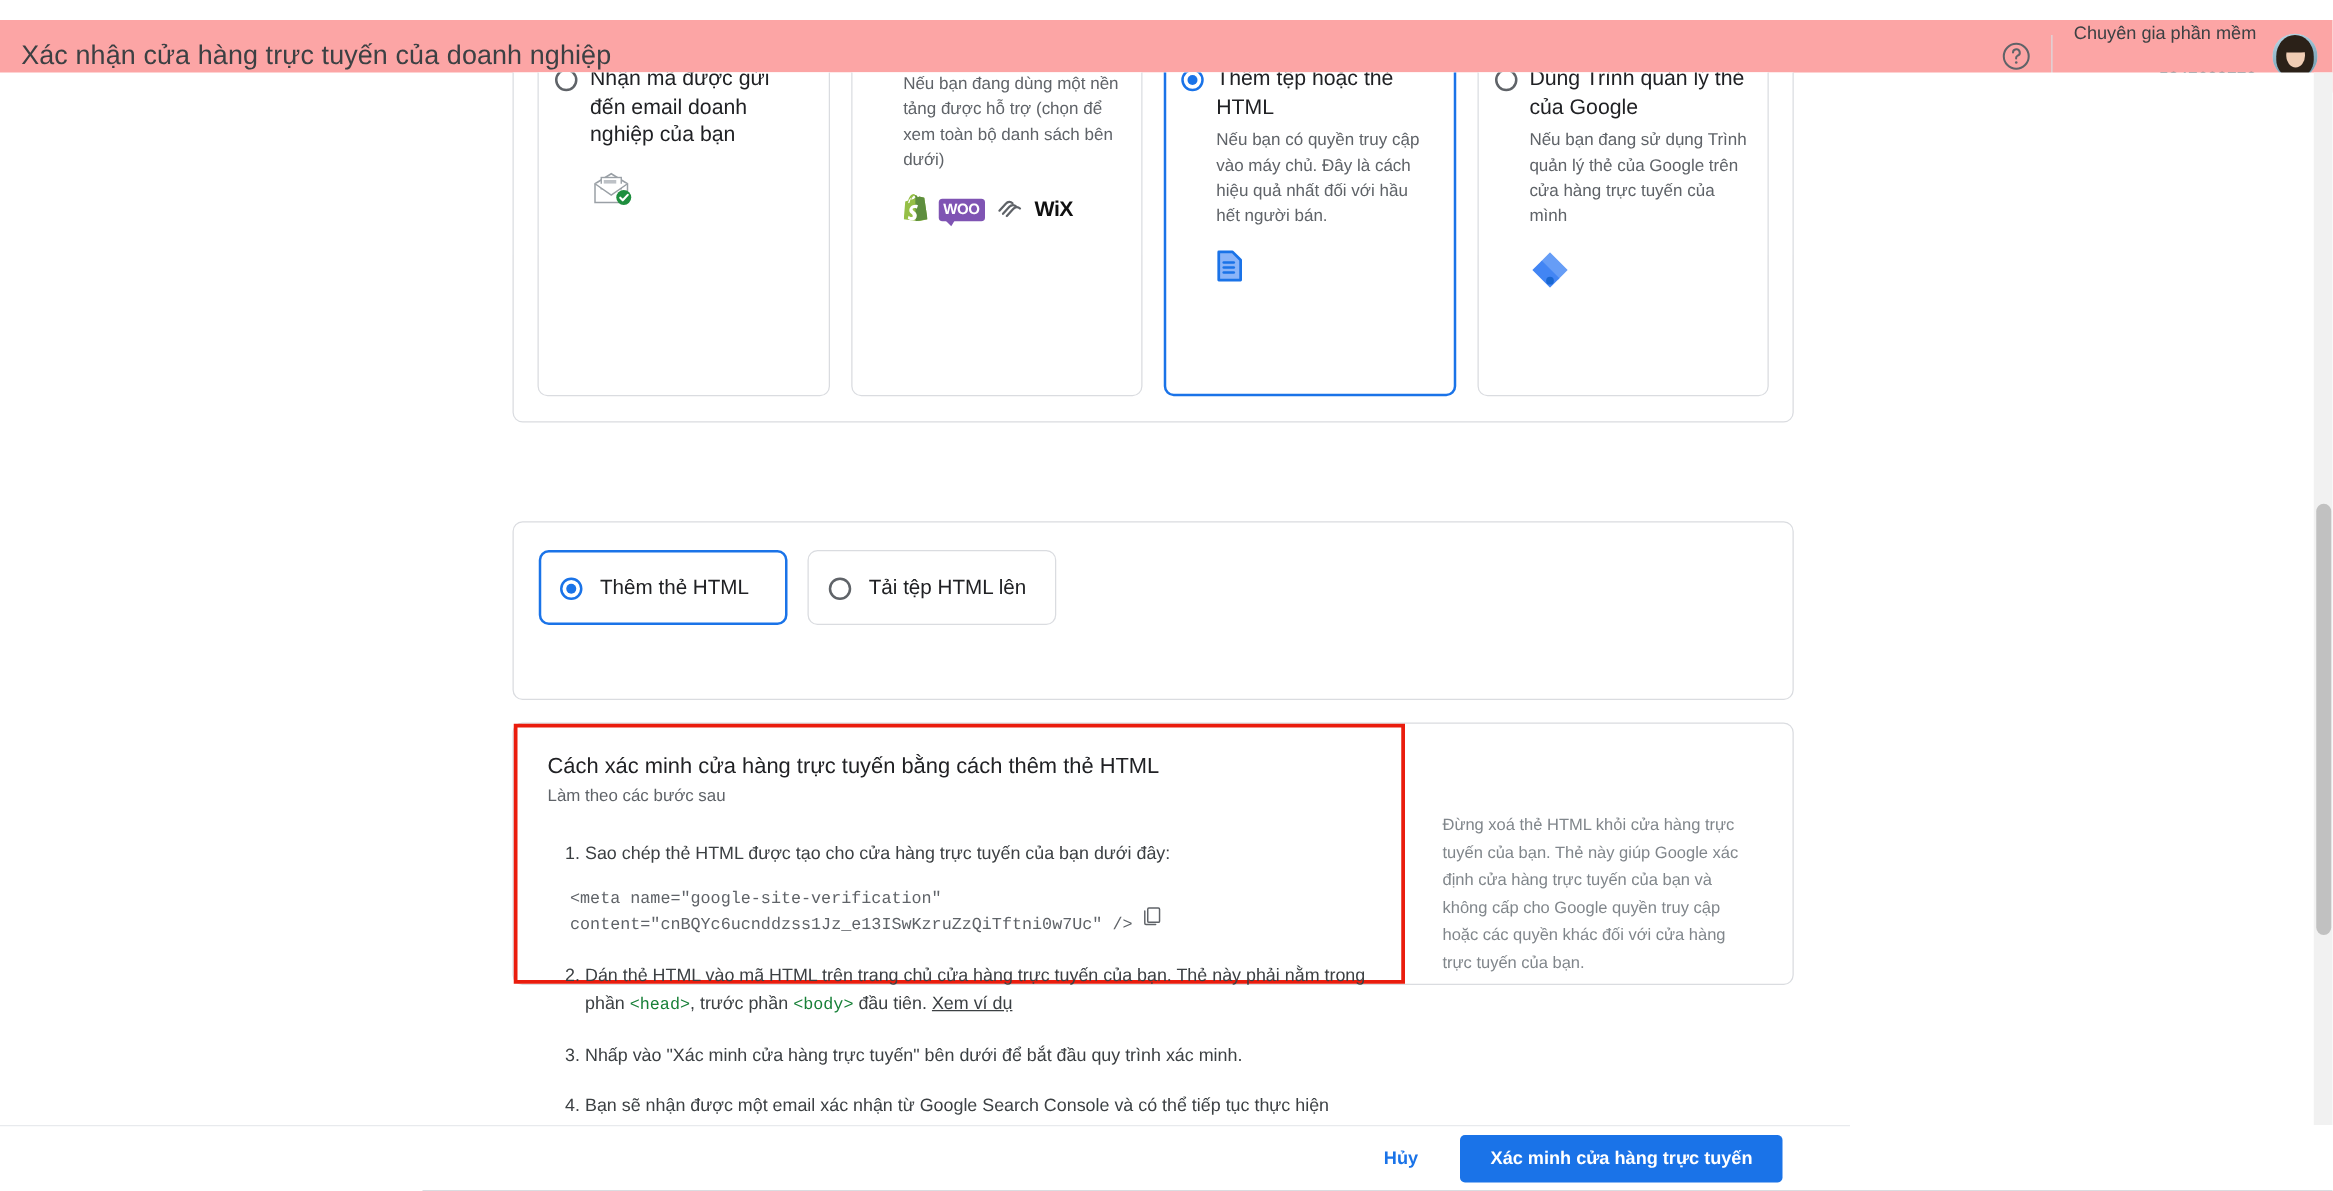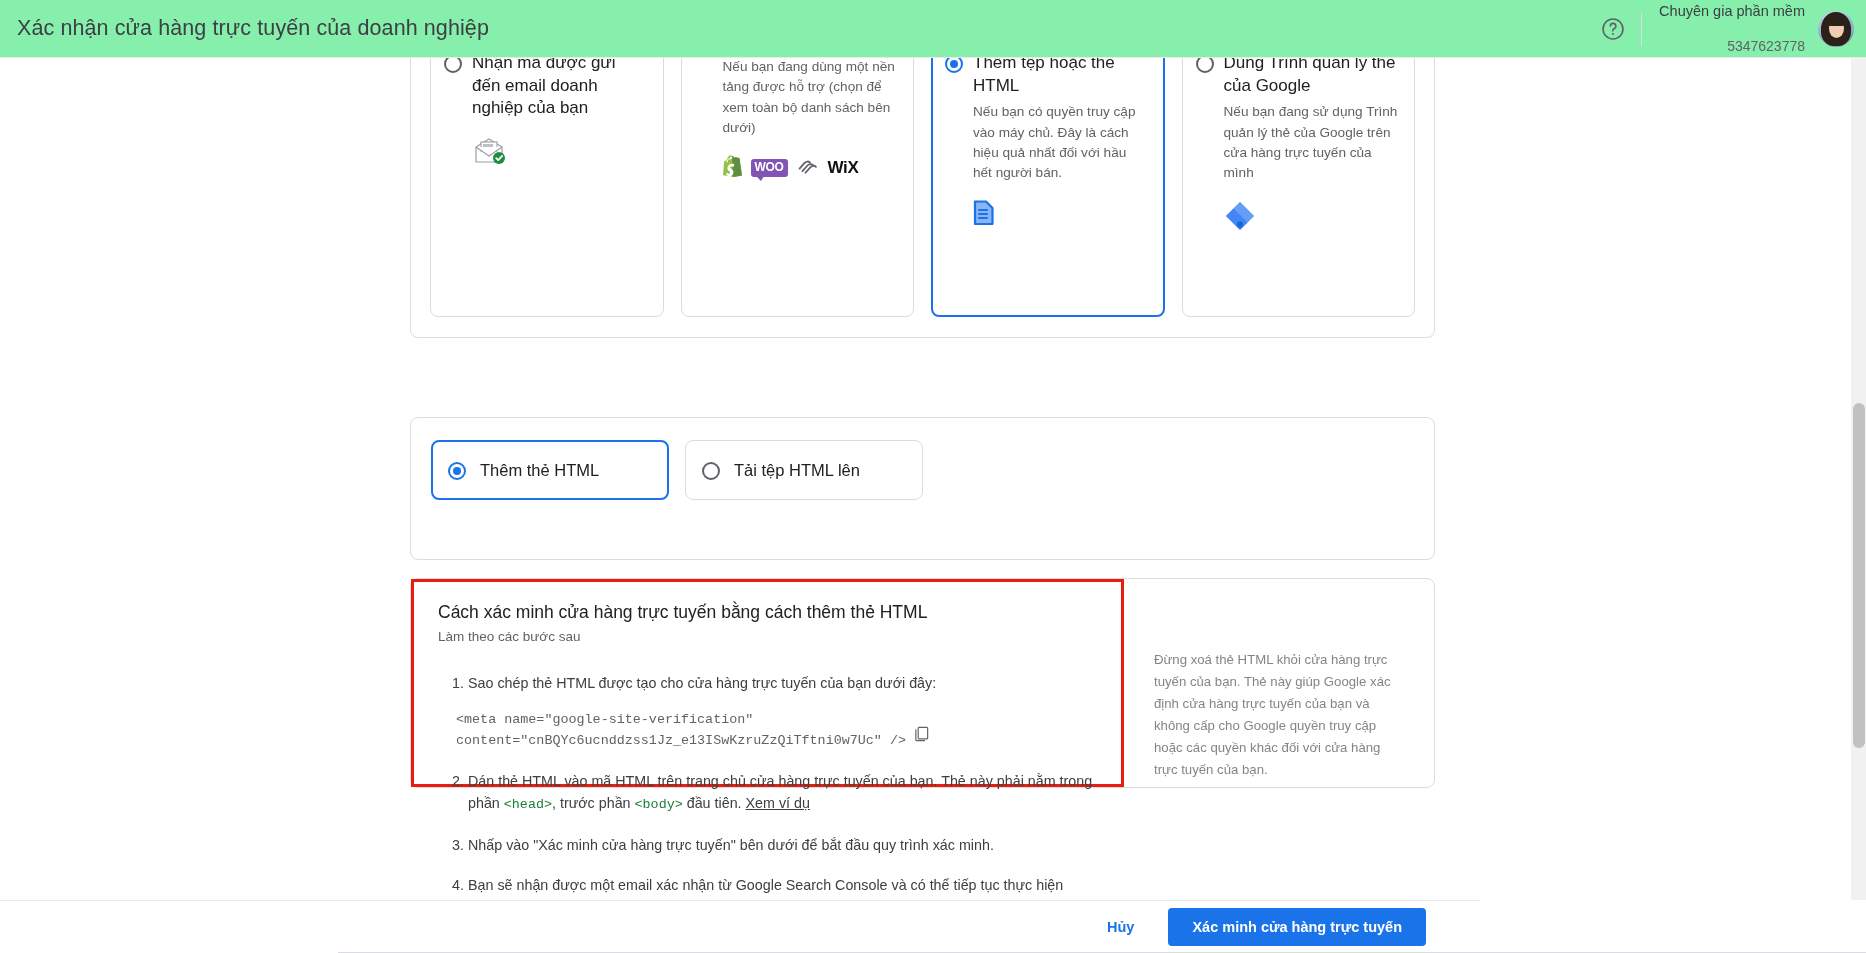--- a/index.html
+++ b/index.html
@@ -7,23 +7,23 @@
     margin: 0; padding: 0;
     width: 1866px; height: 953px;
     overflow: hidden;
     background: #ffffff;
     font-family: "Liberation Sans", sans-serif;
     color: #3c4043;
   }
 
   
   #topbar {
-    position: absolute; top: 0; left: 0;
+    position: absolute; top: 16px; left: 0;
     width: 1866px; height: 58px;
-    background: #86efac;
+    background: #fca5a5;
     border-bottom: 1px solid #e8eaed;
     display: flex; align-items: center;
   }
   #app-title {
     margin-left: 17px;
     font-size: 21.5px;
     color: #3c4043;
     letter-spacing: .1px;
     white-space: nowrap;
   }
@@ -171,21 +171,21 @@
     left: 410px; top: 359px;
     width: 1025px;
     height: 143px;
   }
   #sub-row {
     display: flex;
     gap: 16px;
     padding: 22px 20px;
   }
   .sub-card {
-    width: 238px;
+    width: 199px;
     border: 1px solid #dadce0;
     border-radius: 8px;
     padding: 18px 17px 18px 16px;
     cursor: pointer;
     background: #fff;
   }
   .sub-card.selected {
     border: 2px solid #1a73e8;
     padding: 17px 16px 17px 15px;
   }

